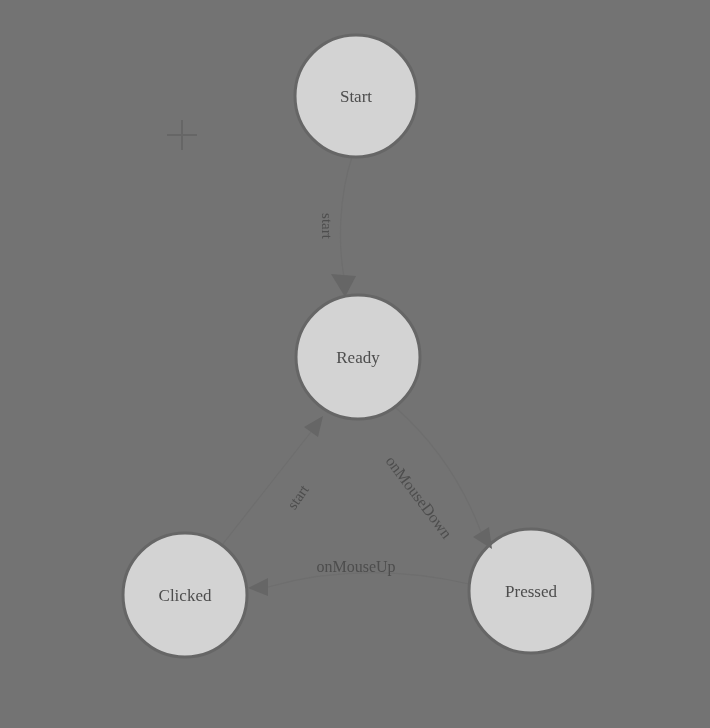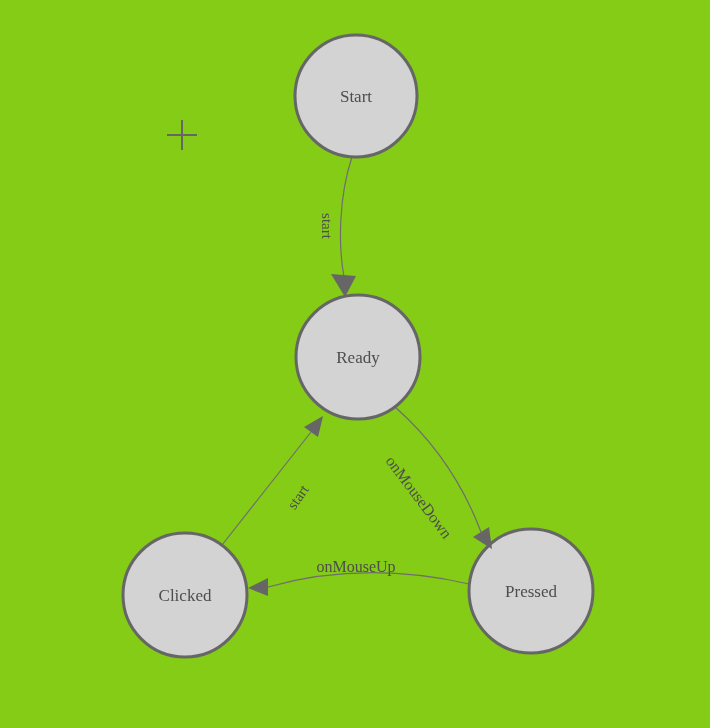--- a/index.html
+++ b/index.html
@@ -5,21 +5,21 @@
   html, body {
     margin: 0;
     padding: 0;
     background: #ffffff;
     font-family: "Liberation Serif", "DejaVu Serif", serif;
   }
   .canvas {
     position: relative;
     width: 710px;
     height: 728px;
-    background: #84cc16;
+    background: #737373;
     overflow: hidden;
   }
   svg { display: block; }
   .edge-path {
     fill: none;
     stroke: #6e6e6e;
     stroke-width: 1.2;
   }
   .arrow-head {
     fill: #666666;

